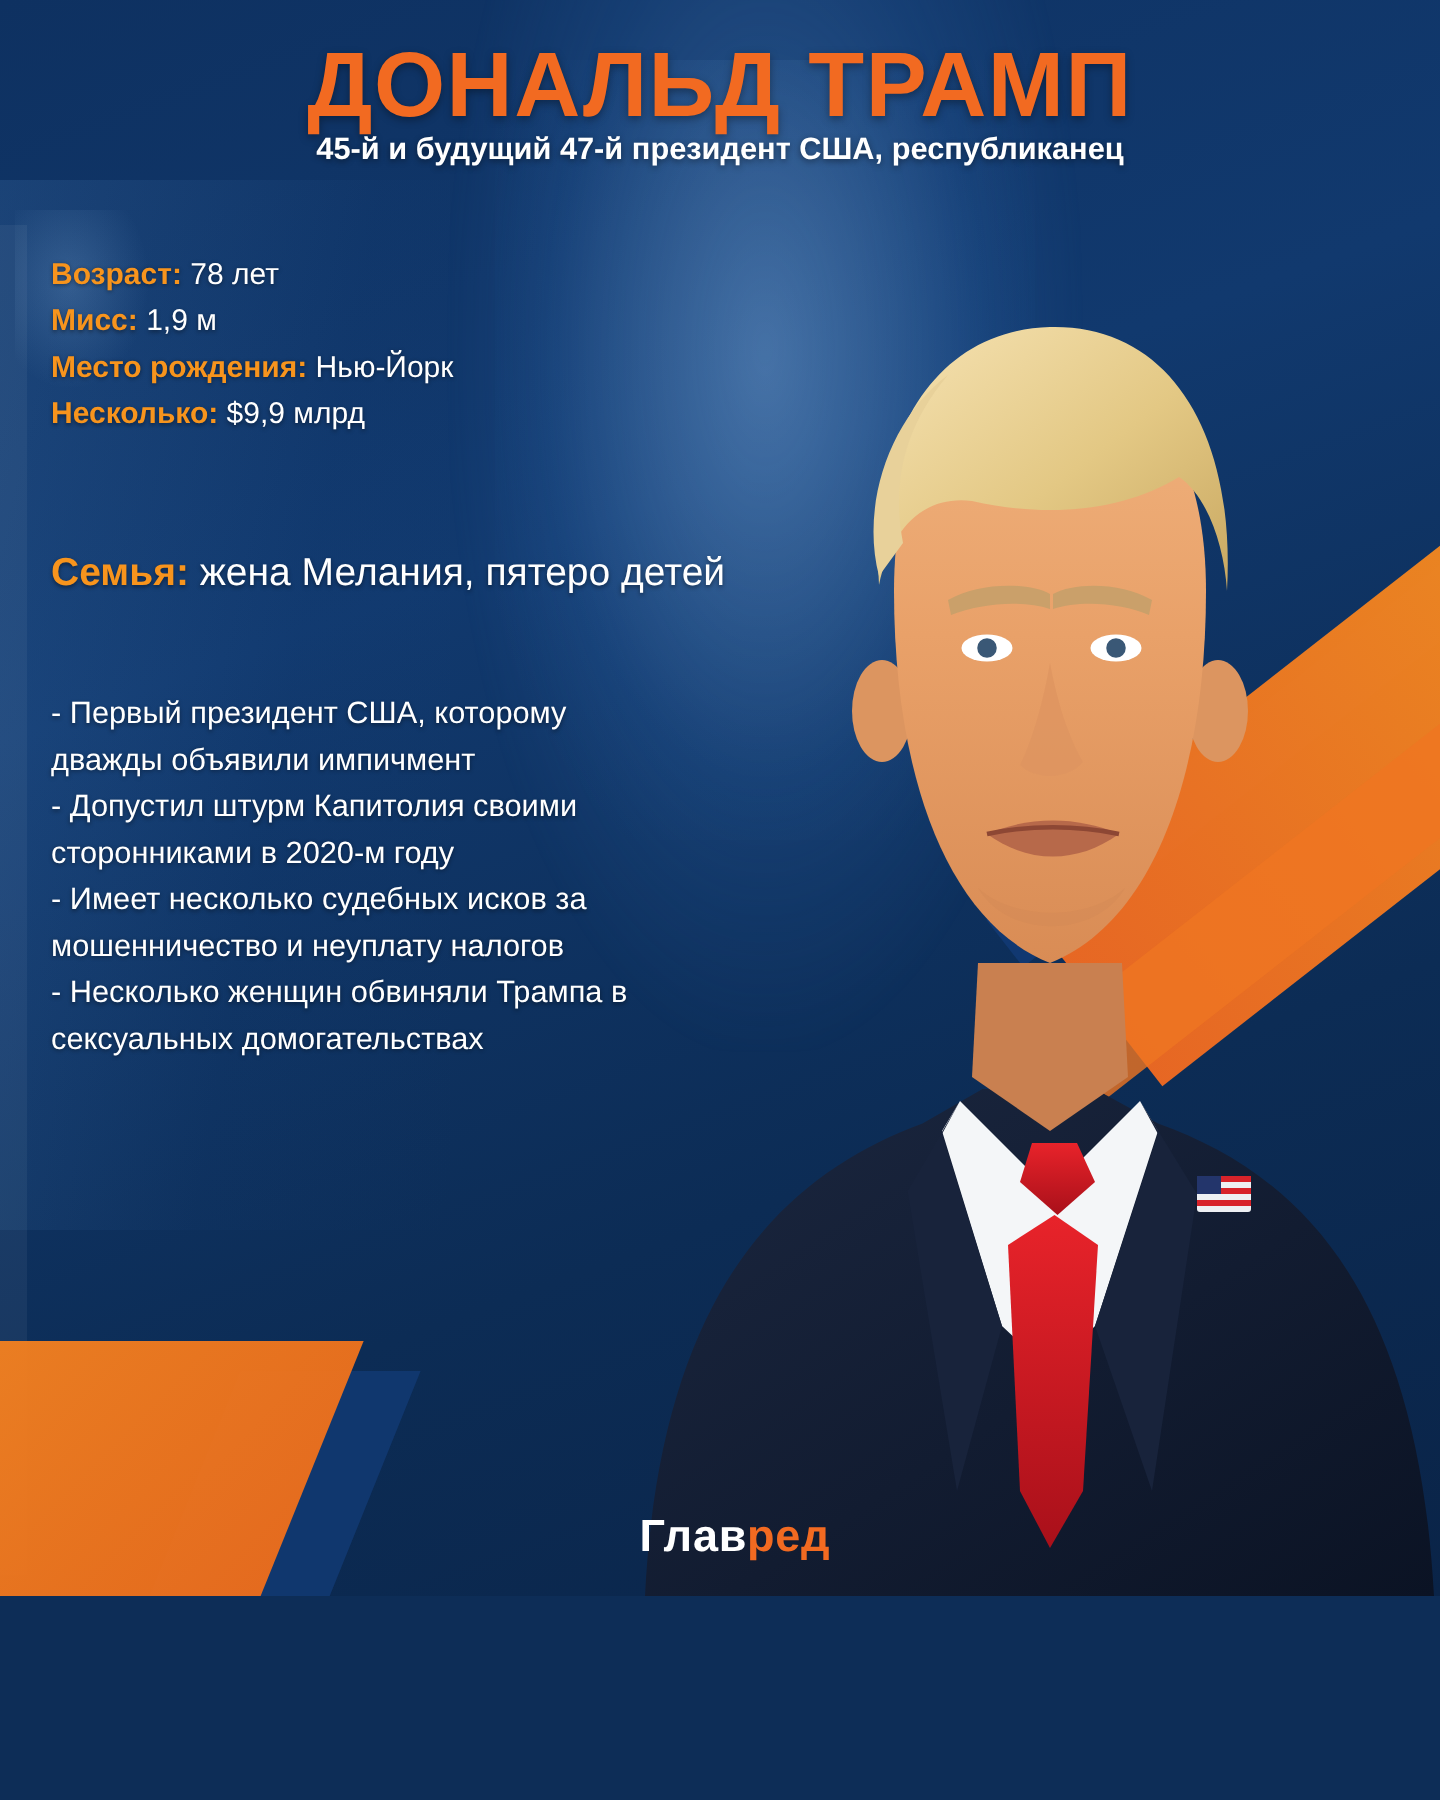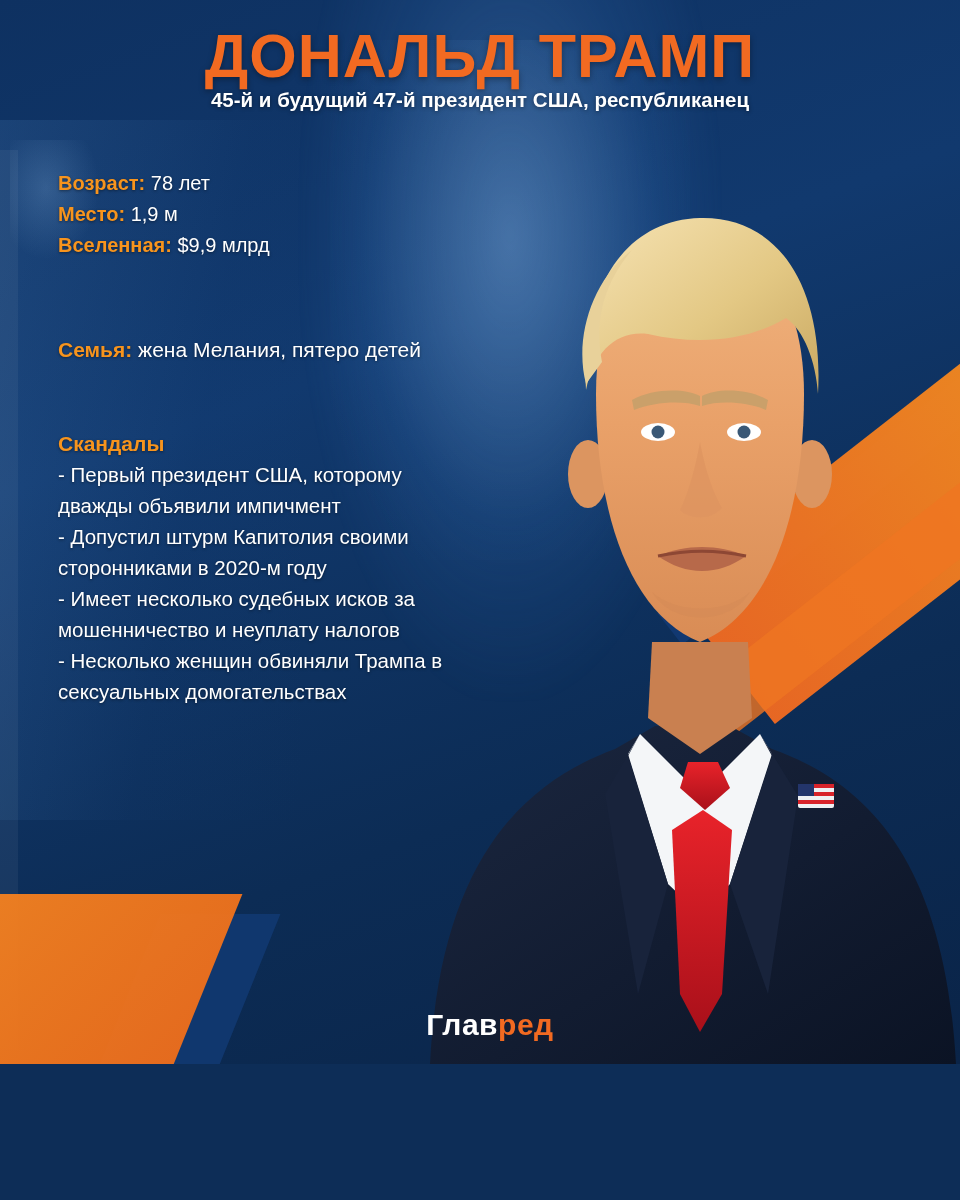--- a/index.html
+++ b/index.html
@@ -115,38 +115,37 @@
     color: #ffffff;
     text-shadow: 0 1px 4px rgba(0,0,0,0.45);
   }
 
   
   .content {
     position: absolute;
     left: 34px; top: 168px;
     width: 520px;
     z-index: 7;
-    margin-left: 24px;
   }
   .stat-line {
     font-size: 20px;
     line-height: 31px;
     color: #ffffff;
     text-shadow: 0 1px 3px rgba(0,0,0,0.45);
     white-space: nowrap;
   }
   .stat-line b { color: #f7941d; font-weight: bold; }
 
   .block { margin-top: 26px; }
   .block.family { margin-top: 74px; }
   .block.business { margin-top: 60px; }
   .block.scandals { margin-top: 64px; }
 
   .block-head {
-    font-size: 21px;
+    font-size: 26px;
     font-weight: bold;
     color: #f7941d;
     line-height: 30px;
     text-shadow: 0 1px 3px rgba(0,0,0,0.45);
   }
   .block-head .inline-rest {
     color: #ffffff;
     font-weight: normal;
   }
   .block-body {
@@ -270,37 +269,40 @@
     <div class="subtitle">45-й и будущий 47-й президент США, республиканец</div>
   </div>
 
   <div class="content">
 
     <div class="stat-line">
       <b>Возраст:</b>
       <span>78 лет</span>
     </div>
     <div class="stat-line">
-      <b>Место:</b>
+      <b>Мисс:</b>
       <span>1,9 м</span>
     </div>
     <div class="stat-line">
-      <b>Вселенная:</b>
+      <b>Место рождения:</b>
+      <span>Нью-Йорк</span>
+    </div>
+    <div class="stat-line">
+      <b>Несколько:</b>
       <span>$9,9 млрд</span>
     </div>
 
     <div class="block family">
       <div class="block-head">
         <span>Семья:</span><span class="inline-rest"> жена Мелания, пятеро детей</span>
       </div>
     </div>
 
 
     <div class="block scandals">
-      <div class="block-head">Скандалы</div>
       <div class="block-body">- Первый президент США, которому
 дважды объявили импичмент
 - Допустил штурм Капитолия своими
 сторонниками в 2020-м году
 - Имеет несколько судебных исков за
 мошенничество и неуплату налогов
 - Несколько женщин обвиняли Трампа в
 сексуальных домогательствах</div>
     </div>
 

